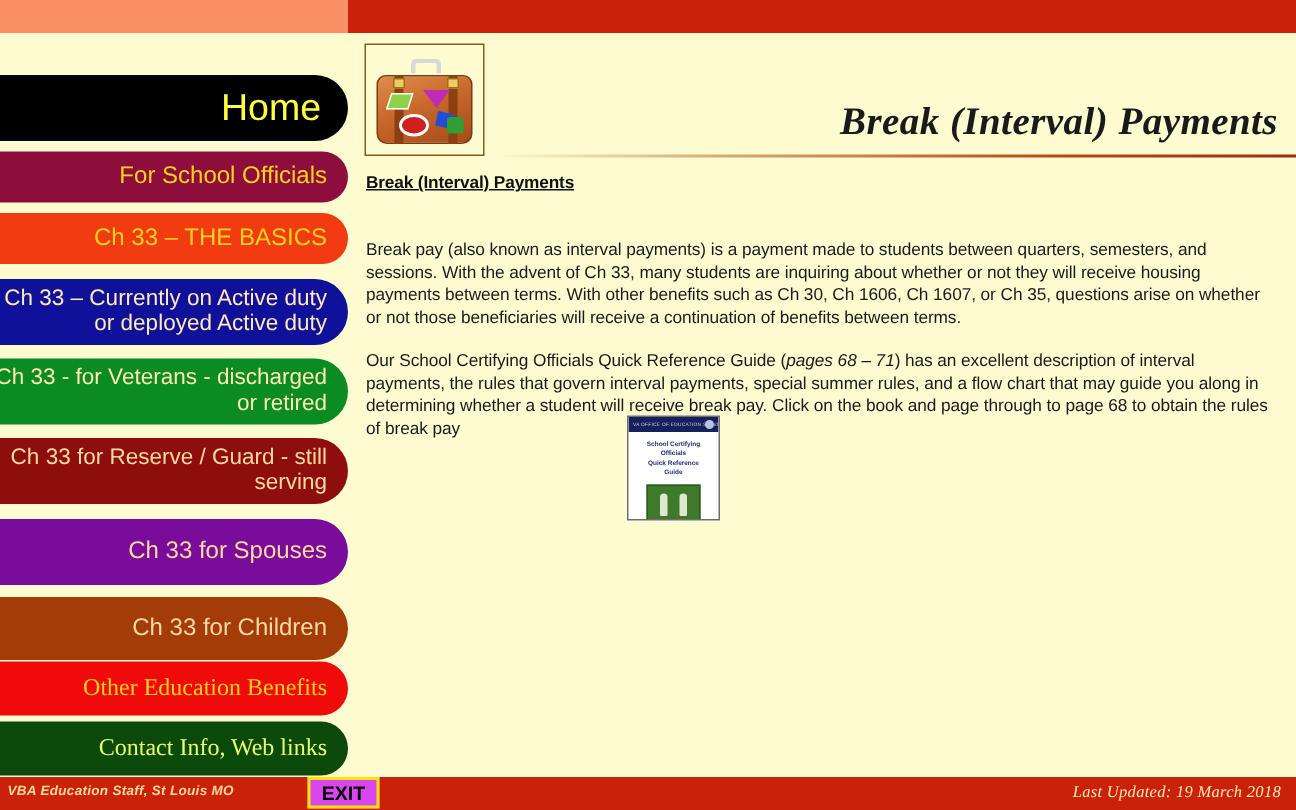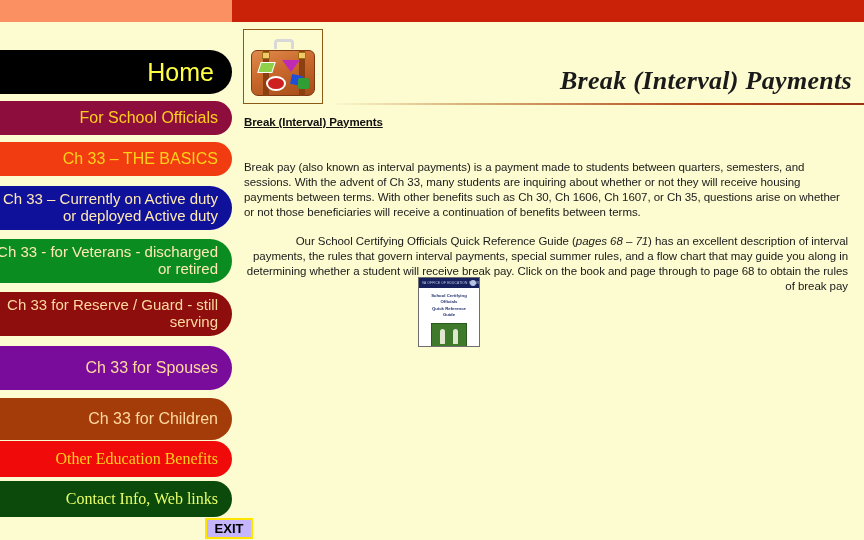--- a/index.html
+++ b/index.html
@@ -237,21 +237,21 @@
     position: absolute;
     left: 244px;
     width: 604px;
     font-size: 11.5px;
     color: #1a1a1a;
     line-height: 1.32;
     letter-spacing: -0.05px;
     text-align: left;
   }
   #para1 { top: 148px; }
-  #para2 { top: 222px; text-align: right; }
+  #para2 { top: 222px; }
   .para em { font-style: italic; }
 
   
   .book {
     position: absolute;
     top: 277px;
     left: 418px;
     width: 62px;
     height: 70px;
     background: #ffffff;
@@ -333,21 +333,21 @@
     font-size: 9px;
     font-style: italic;
     font-weight: bold;
     color: #ffd9a0;
     letter-spacing: 0.2px;
   }
   .exit-btn {
     position: absolute;
     left: 205px; top: 518px;
     width: 48px; height: 21px;
-    background: #c4b5fd;
+    background: #d946ef;
     border: 2px solid #ffe400;
     box-sizing: border-box;
     color: #000000;
     font-size: 13px;
     font-weight: bold;
     display: flex;
     align-items: center;
     justify-content: center;
     cursor: pointer;
   }
@@ -439,15 +439,21 @@
       <div>Quick Reference</div>
       <div>Guide</div>
     </div>
     <div class="book-pic">
       <div class="fig f1"></div>
       <div class="fig f2"></div>
     </div>
 
   </div>
 
+  <div class="footer">
+    <div class="footer-left"></div>
+    <div class="footer-right"></div>
+    <div class="footer-credit">VBA Education Staff, St Louis MO</div>
+    <div class="footer-updated">Last Updated: 19 March 2018</div>
+  </div>
   <div class="exit-btn">EXIT</div>
 
 </div>
 
 </body></html>

